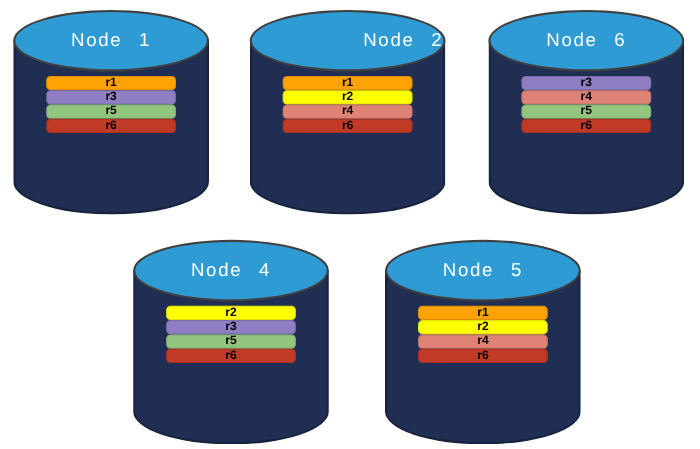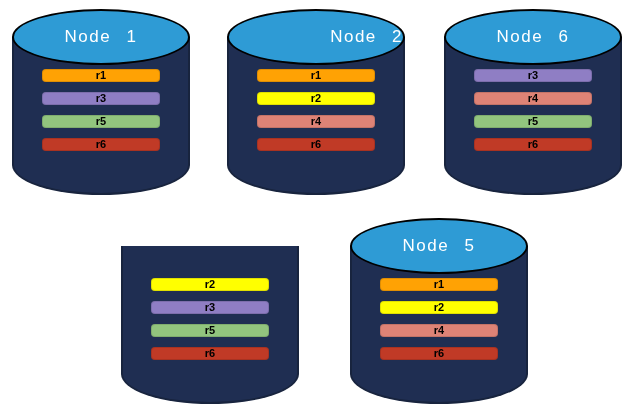--- a/index.html
+++ b/index.html
@@ -20,42 +20,41 @@
     border: 2px solid #18243E;
     border-top: none;
     border-radius: 0 0 50% 50% / 0 0 30px 30px;
     box-sizing: border-box;
   }
   .cyl-top {
     position: absolute;
     left: 0; top: 0;
     width: 178px; height: 56px;
     background: #2E9BD5;
-    border: 2px solid #000000;
+    border: 2px solid #404040;
     border-radius: 50%;
     box-sizing: border-box;
     display: flex;
     align-items: center;
     justify-content: center;
   }
   .node-title {
     color: #ffffff;
     font-size: 17px;
     letter-spacing: 1.5px;
     word-spacing: 9px;
     white-space: nowrap;
   }
   .bars {
     position: absolute;
     left: 30px; top: 60px;
     width: 118px;
   }
   .bar {
     height: 13px;
-    margin-bottom: 10px;
     border-radius: 4px;
     display: flex;
     align-items: center;
     justify-content: center;
     box-shadow: inset 0 0 0 1px rgba(0,0,0,0.12);
   }
   .bar-label {
     color: #000000;
     font-size: 11px;
     font-weight: bold;
@@ -131,20 +130,23 @@
           <span class="bar-label">r5</span>
         </div>
       <div class="bar" style="background-color: rgb(192, 58, 38);">
           <span class="bar-label">r6</span>
         </div>
     </div>
   </div>
 
   <div class="cylinder pos-n4">
     <div class="cyl-body" style="background-color: rgb(31, 46, 82);"></div>
+    <div class="cyl-top" style="background-color: rgb(46, 155, 213);">
+      <span class="node-title">Node 4</span>
+    </div>
     <div class="bars">
       <div class="bar" style="background-color: rgb(255, 255, 0);">
           <span class="bar-label">r2</span>
         </div>
       <div class="bar" style="background-color: rgb(143, 126, 196);">
           <span class="bar-label">r3</span>
         </div>
       <div class="bar" style="background-color: rgb(146, 197, 126);">
           <span class="bar-label">r5</span>
         </div>

